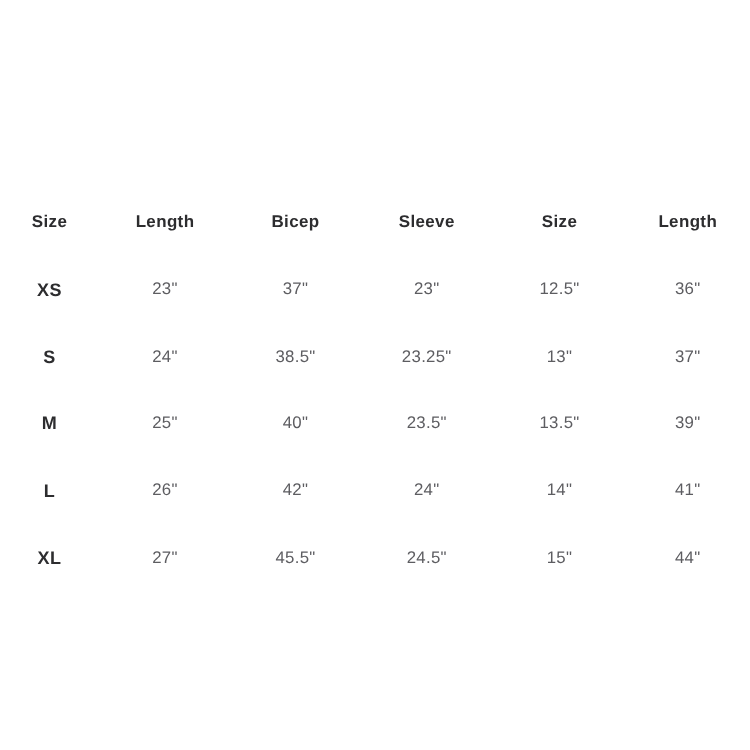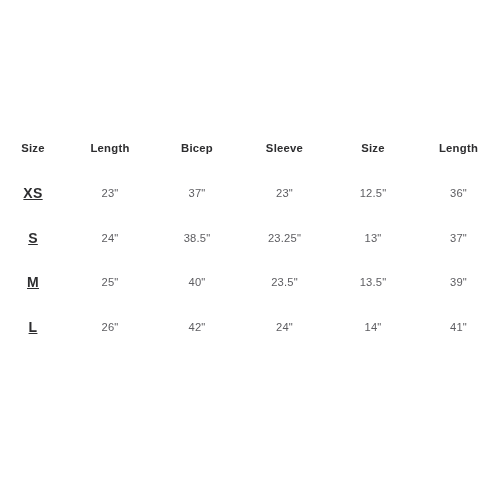--- a/index.html
+++ b/index.html
@@ -56,25 +56,24 @@
   col.c-waist  { width: 83px;  }
 
   th.head {
     font-size: 11.3px;
     font-weight: bold;
     color: #2d2d2f;
     letter-spacing: 0.25px;
   }
 
   td.size-cell {
-    font-size: 14px;
+    font-size: 12px;
     font-weight: bold;
     color: #2d2d2f;
     letter-spacing: 0.3px;
-    text-decoration: underline;
   }
 
   td.val {
     font-size: 11.2px;
     font-weight: normal;
     color: #5d5d61;
     letter-spacing: 0.2px;
   }
 </style>
 </head>
@@ -129,16 +128,24 @@
         <td class="val">39"</td>
       </tr>
       <tr>
         <td class="size-cell">L</td>
         <td class="val">26"</td>
         <td class="val">42"</td>
         <td class="val">24"</td>
         <td class="val">14"</td>
         <td class="val">41"</td>
       </tr>
+      <tr>
+        <td class="size-cell">XL</td>
+        <td class="val">27"</td>
+        <td class="val">45.5"</td>
+        <td class="val">24.5"</td>
+        <td class="val">15"</td>
+        <td class="val">44"</td>
+      </tr>
     </tbody>
   </table>
 
 </div>
 
 </body></html>

